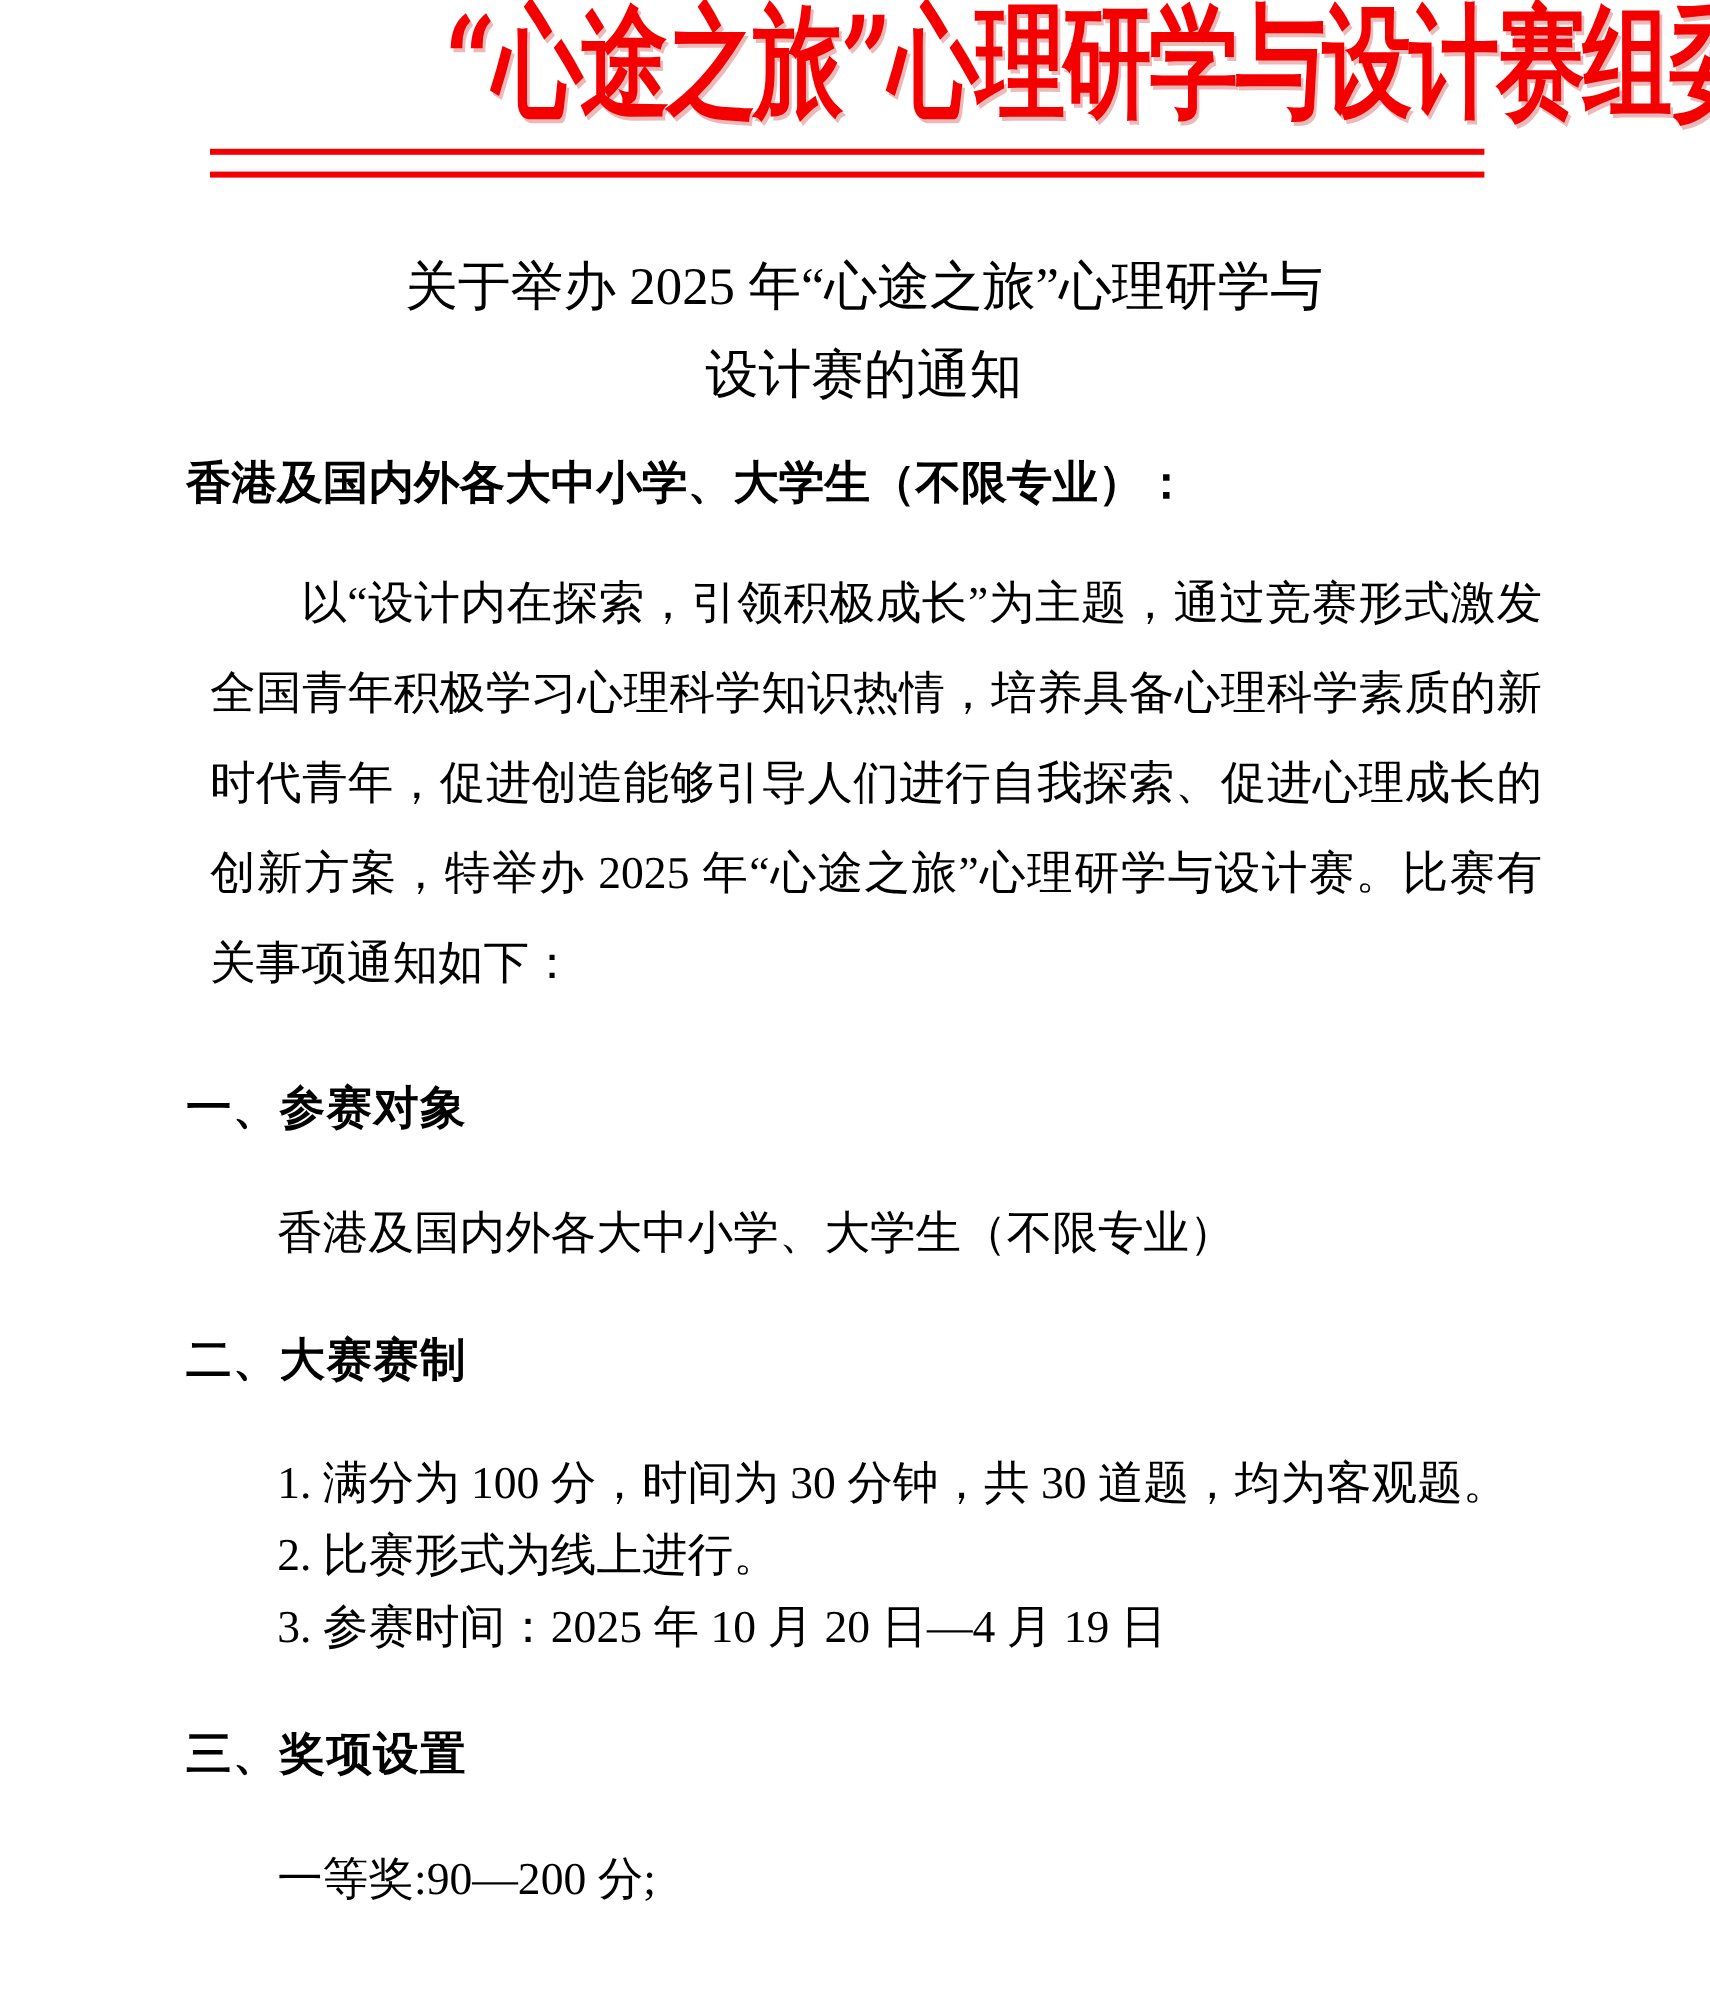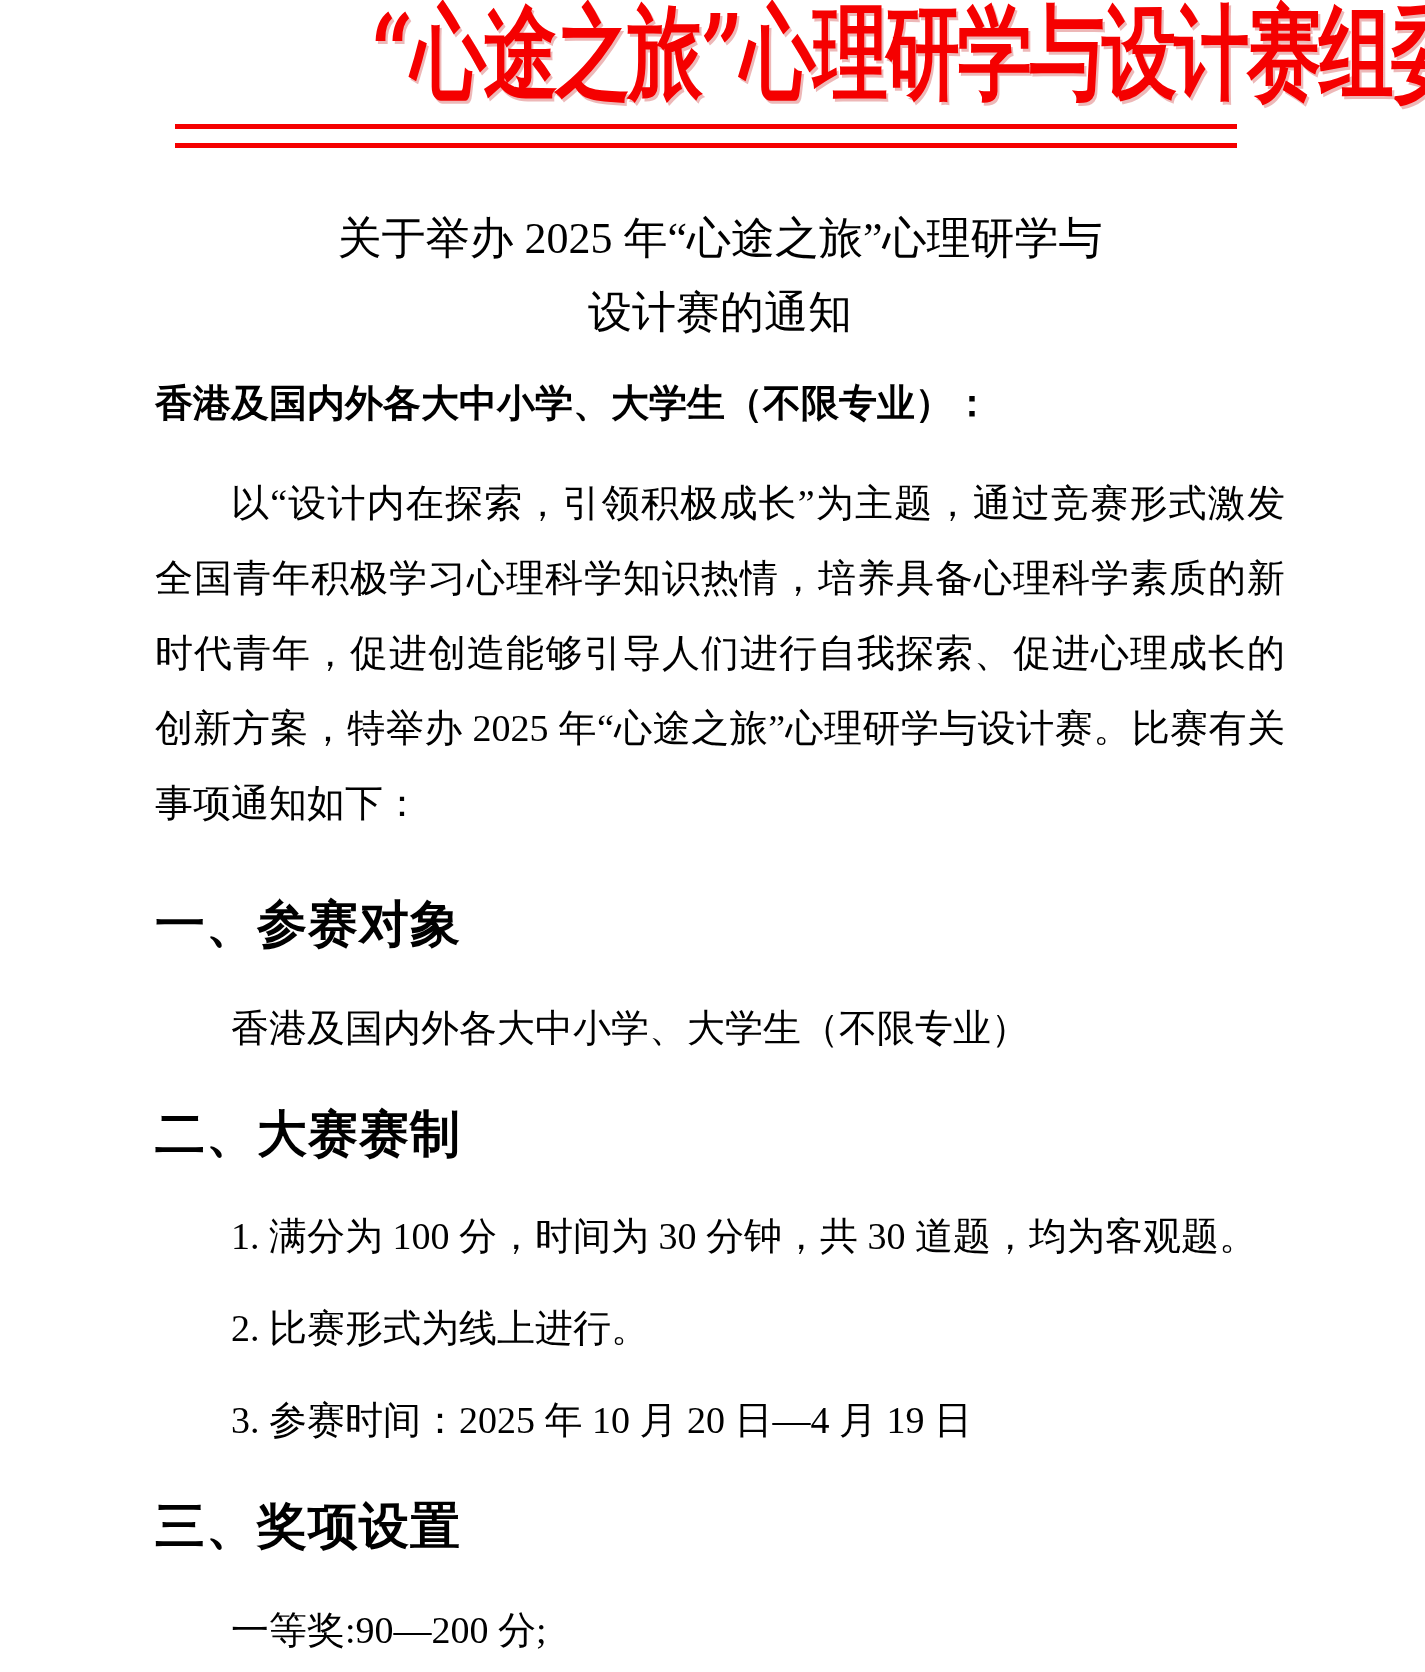--- a/index.html
+++ b/index.html
@@ -59,40 +59,41 @@
     font-weight: bold;
     font-size: 38px;
     line-height: 46px;
   }
   .intro {
     margin-top: 40px;
     font-size: 38px;
     line-height: 75px;
     text-indent: 2em;
     text-align: justify;
+    margin-left: 20px;
   }
   .section-heading {
     margin-top: 60px;
     font-family: "Liberation Sans", "DejaVu Sans", sans-serif;
     font-weight: bold;
-    font-size: 50px;
+    font-size: 38px;
     line-height: 46px;
     letter-spacing: 1px;
   }
   .section-line {
     margin-top: 58px;
     font-size: 38px;
     line-height: 46px;
     text-indent: 2em;
   }
   .list .list-item {
     font-size: 38px;
     line-height: 46px;
     text-indent: 2em;
-    margin-top: 46px;
+    margin-top: 14px;
   }
   .list .list-item:first-child {
     margin-top: 56px;
   }
 </style>
 </head>
 <body>
 
 <div class="page">
 

